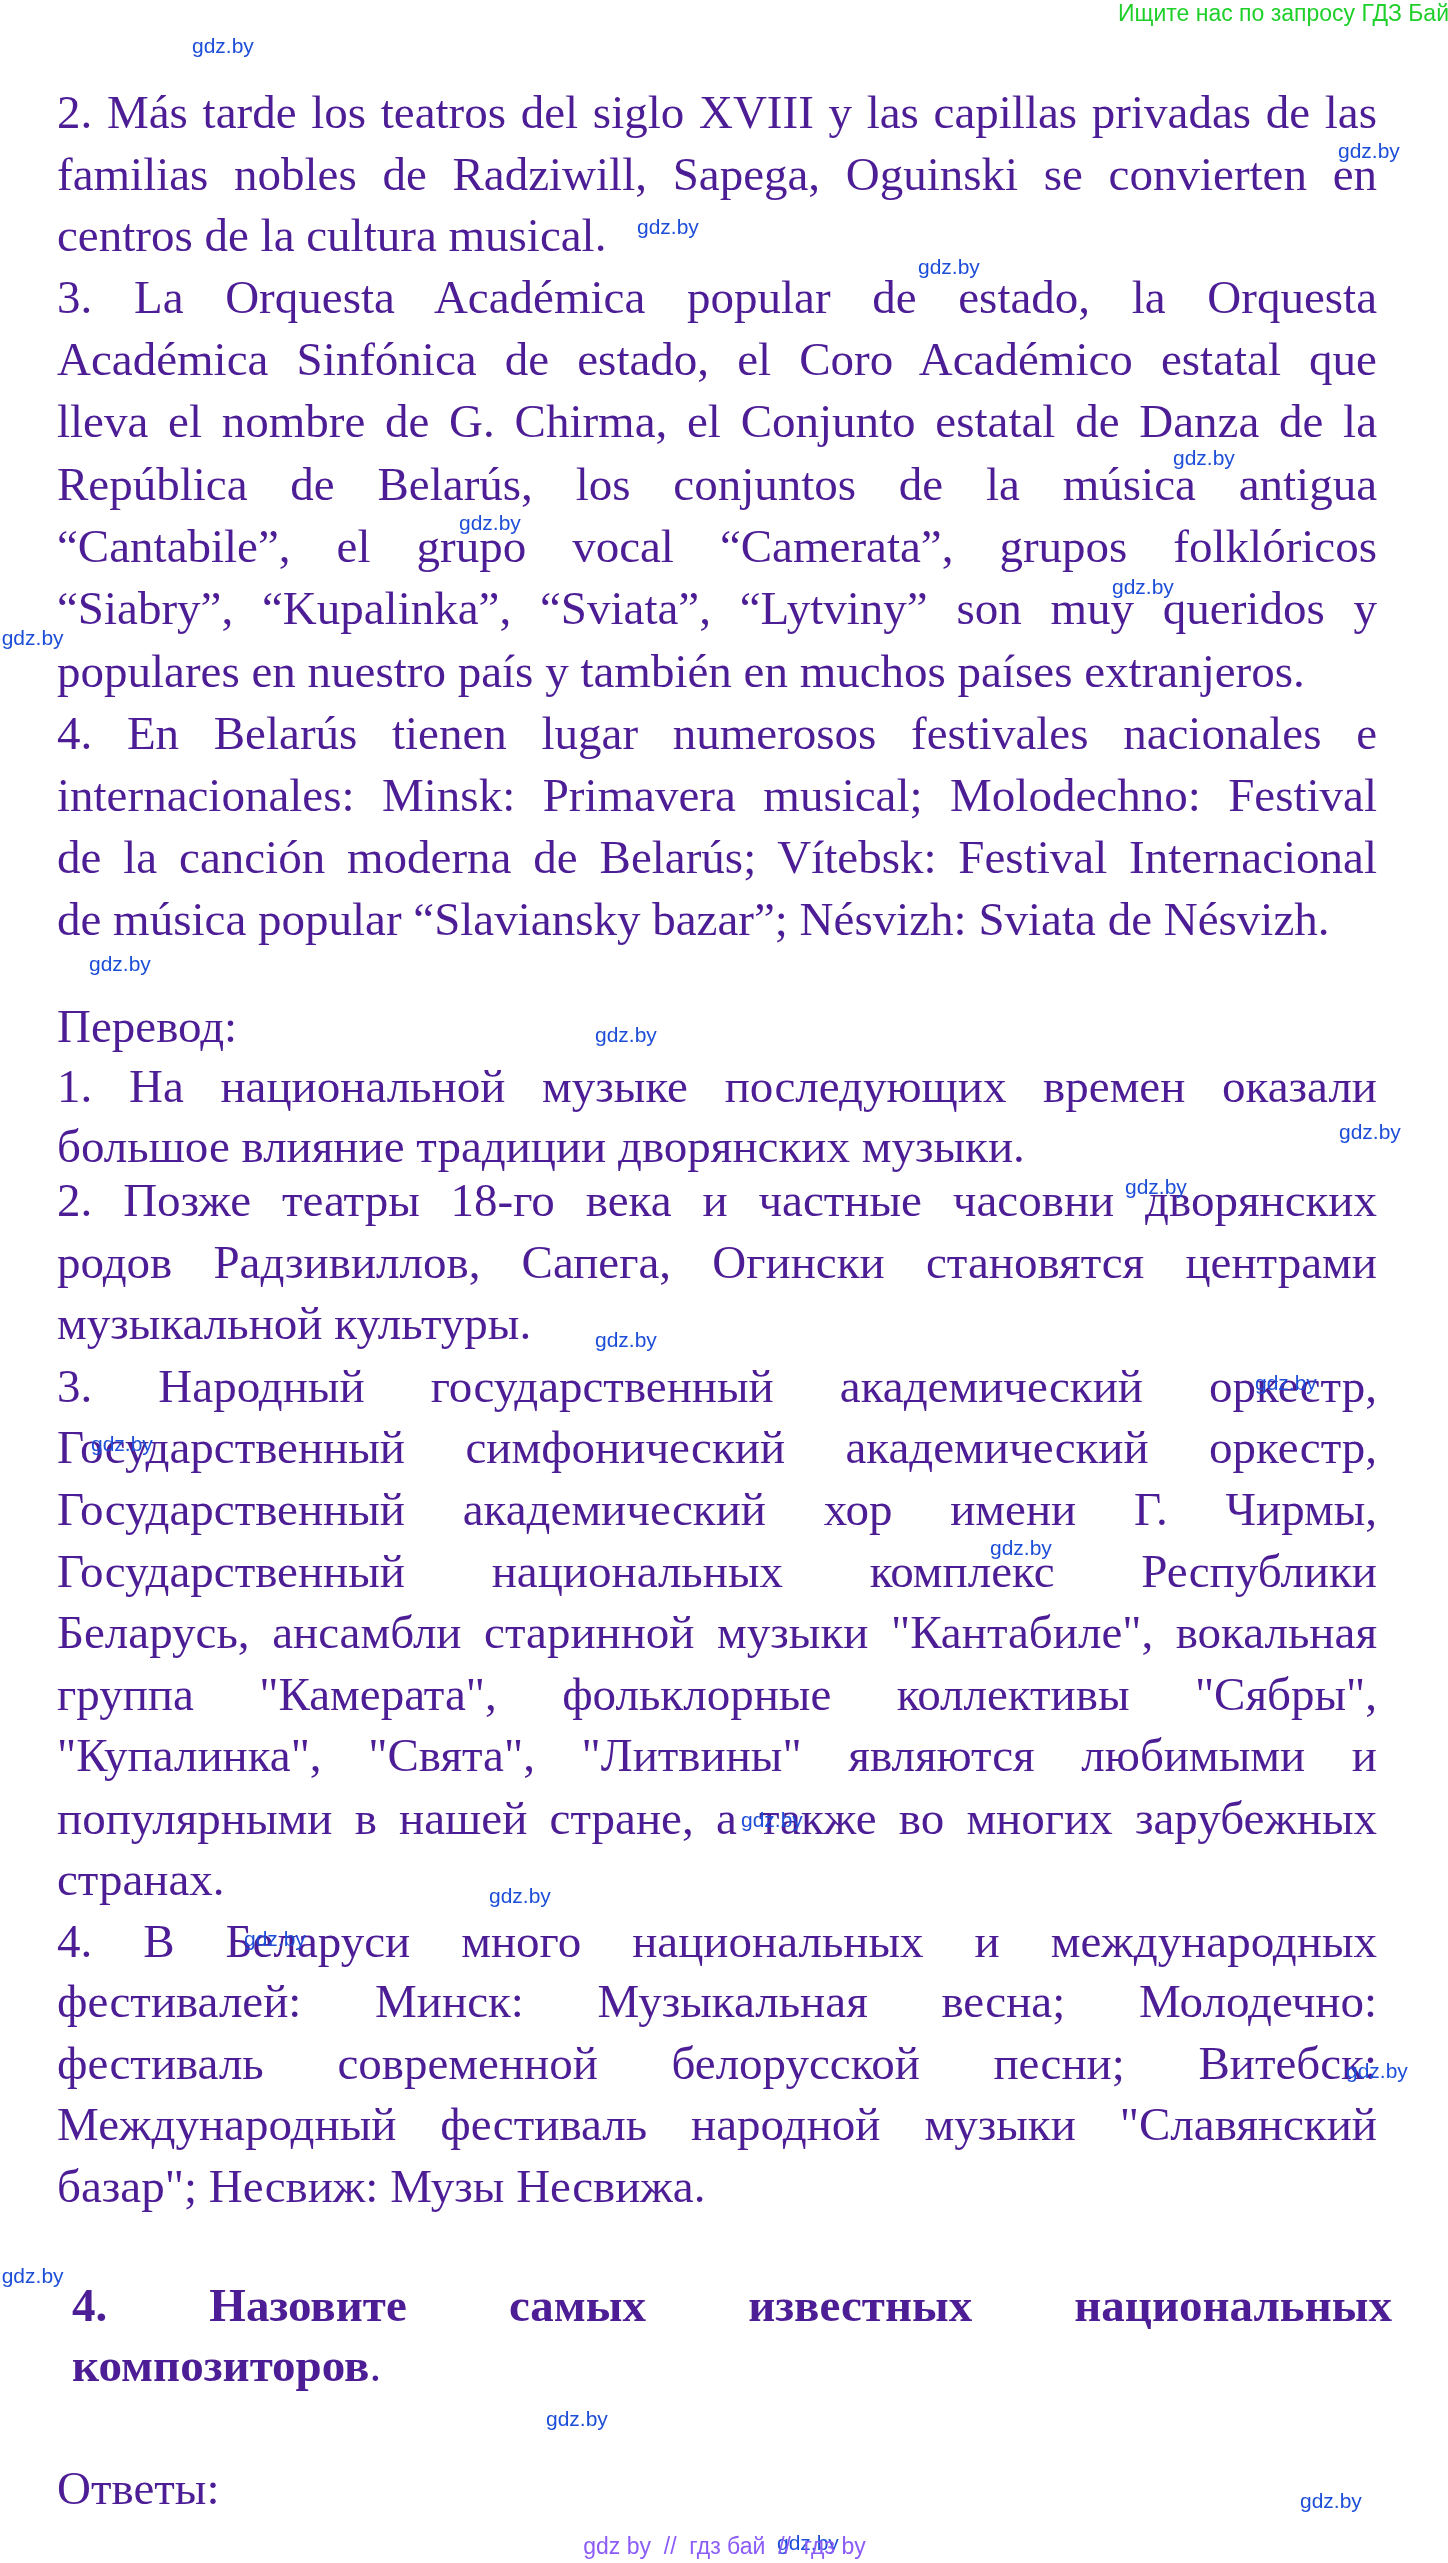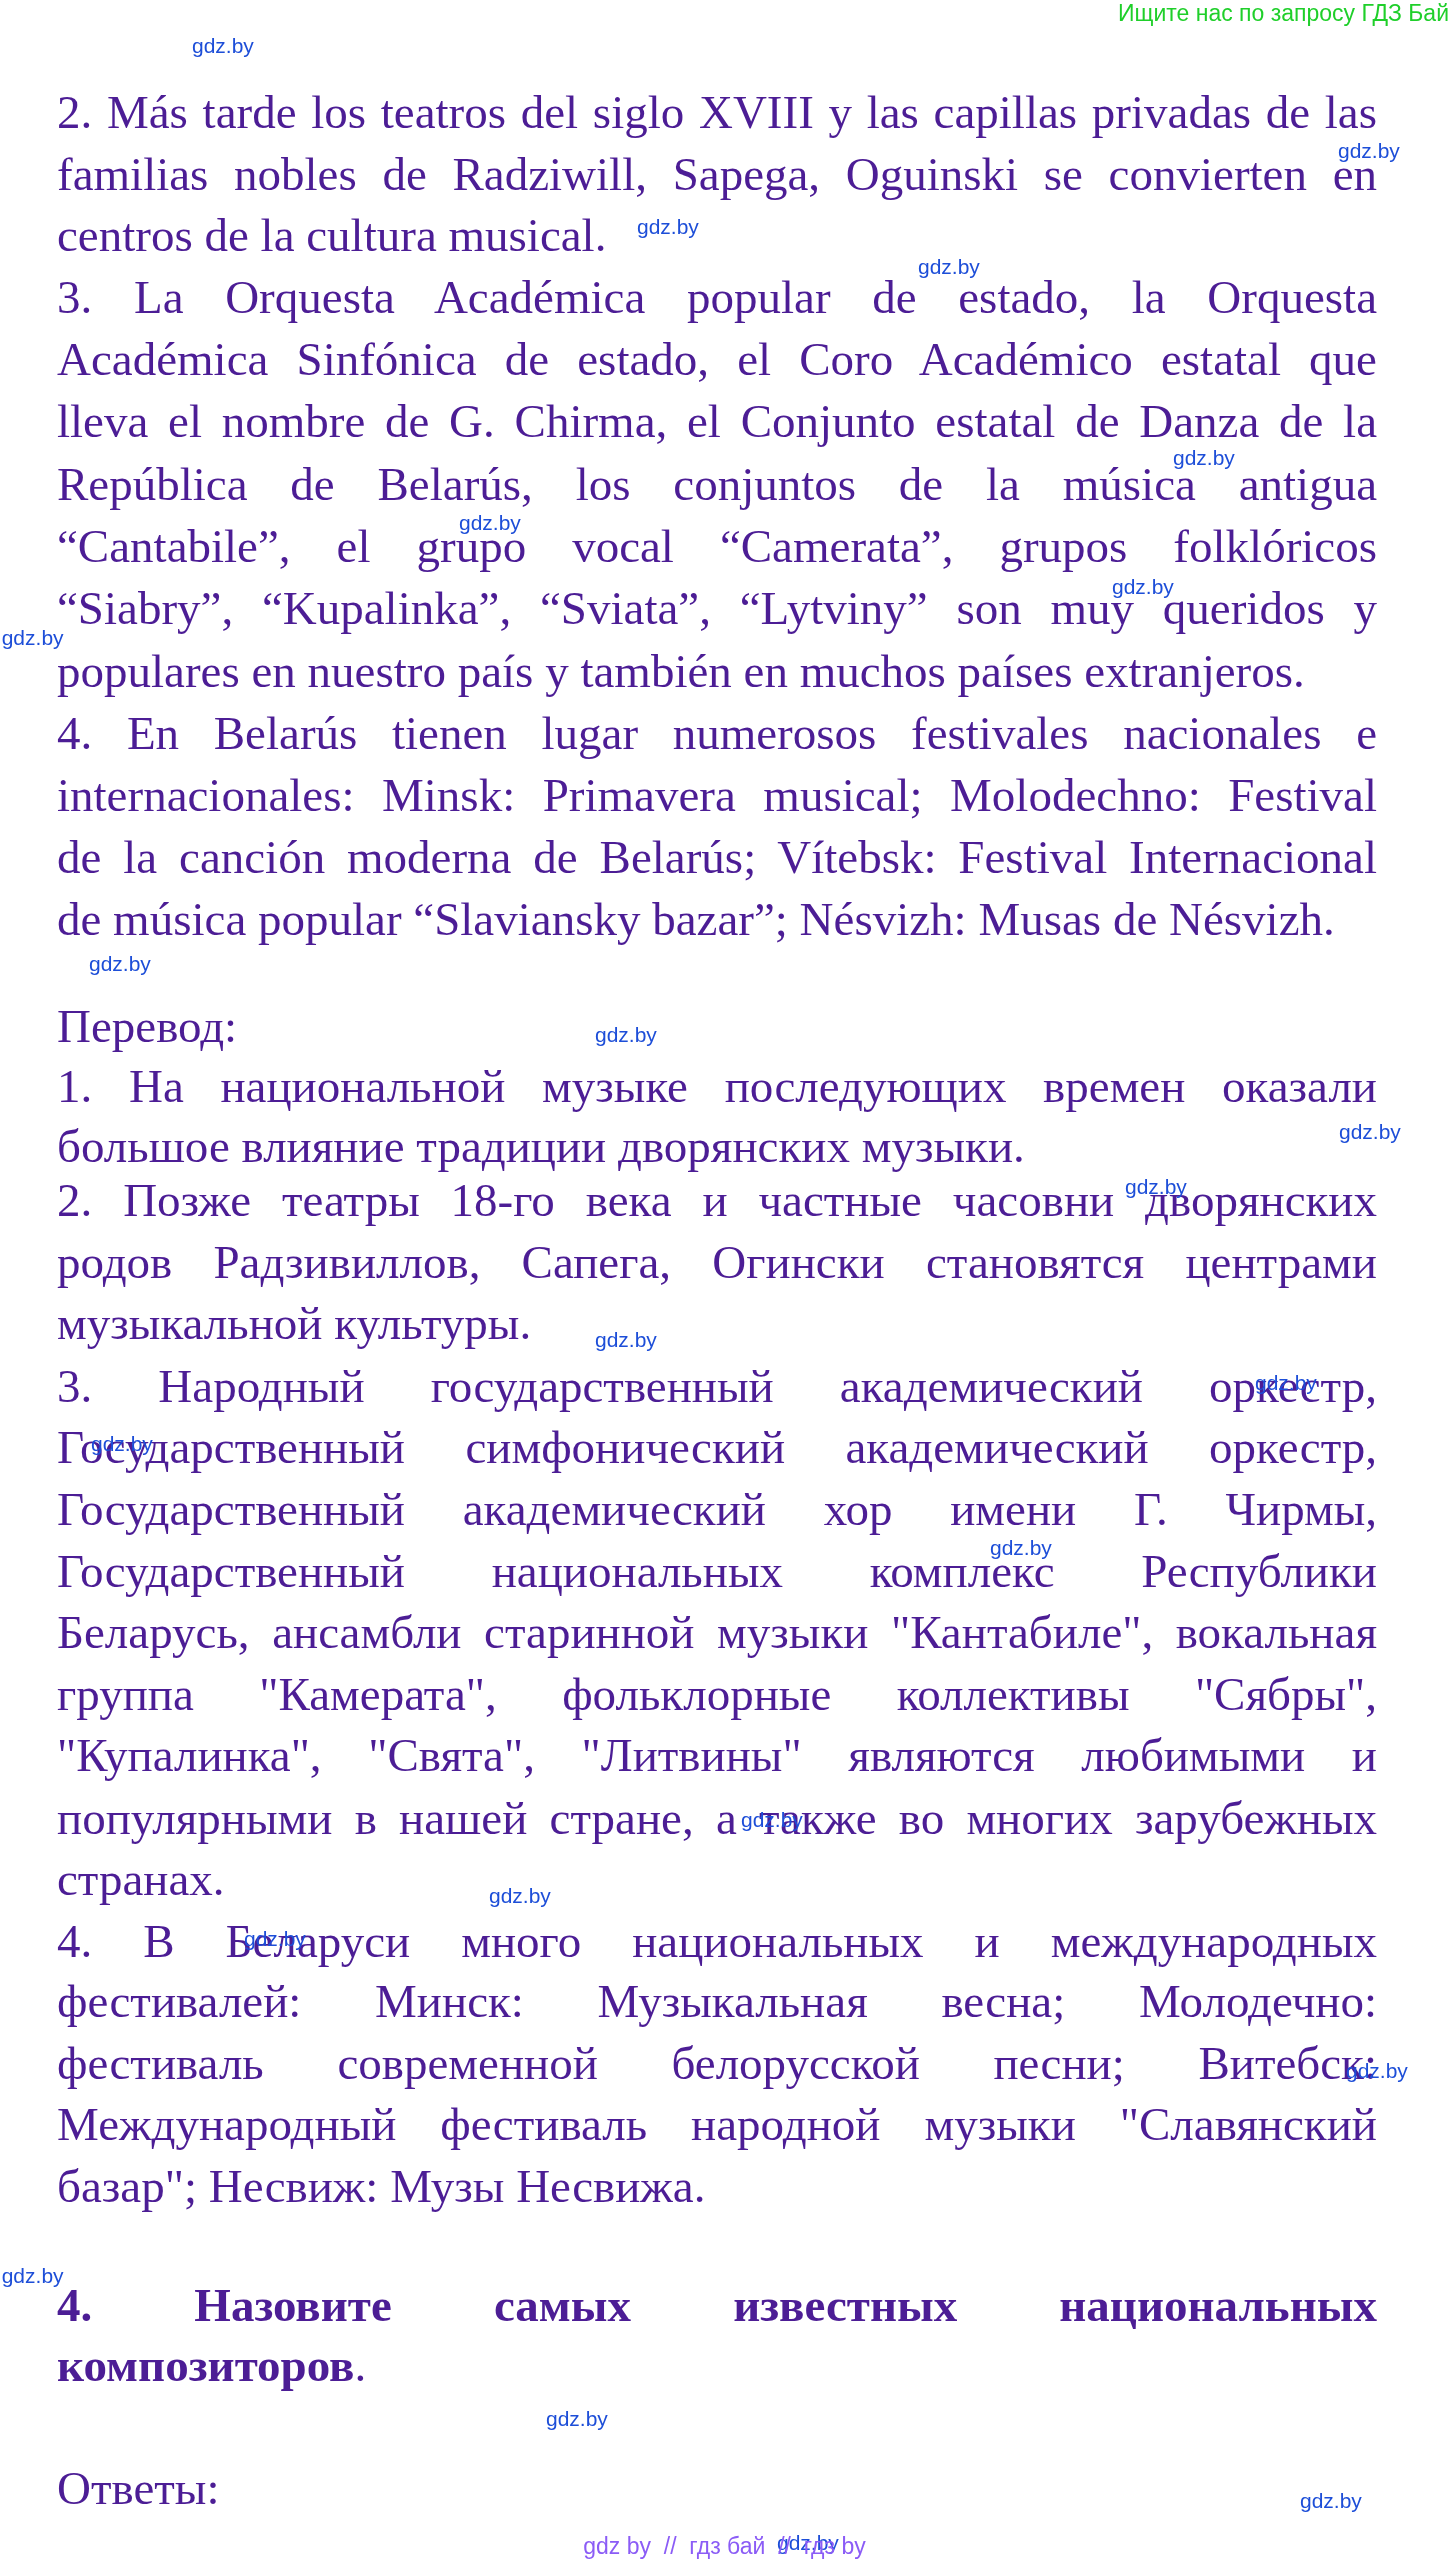--- a/index.html
+++ b/index.html
@@ -13,21 +13,21 @@
     position: absolute; left: 0; top: 2532px; width: 1449px; text-align: center;
     font-family: "Liberation Sans", sans-serif; font-size: 23px; line-height: 29px;
     color: #8b5cf6; white-space: pre;
   }
   .line {
     position: absolute; left: 57px; width: 1320px;
     font-family: "Liberation Serif", serif; font-size: 47px; line-height: 54px;
     color: #4c1d95; white-space: nowrap;
   }
   .line.j { text-align: justify; text-align-last: justify; white-space: normal; word-spacing: 0; }
-  .line.bold { font-weight: bold; }
+  .line.bold { font-weight: bold; margin-left: 15px; }
   .line .dot { font-weight: normal; }
   .wm {
     position: absolute; font-family: "Liberation Sans", sans-serif; font-size: 21px;
     line-height: 23.6px; color: #1d4ed8; white-space: nowrap;
   }
 </style>
 </head>
 <body>
 
 <div class="top-banner">Ищите нас по запросу ГДЗ Бай</div>
@@ -38,21 +38,21 @@
 <div class="line j" style="top:270px">3. La Orquesta Académica popular de estado, la Orquesta</div>
 <div class="line j" style="top:332px">Académica Sinfónica de estado, el Coro Académico estatal que</div>
 <div class="line j" style="top:394px">lleva el nombre de G. Chirma, el Conjunto estatal de Danza de la</div>
 <div class="line j" style="top:457px">República de Belarús, los conjuntos de la música antigua</div>
 <div class="line j" style="top:519px">“Cantabile”, el grupo vocal “Camerata”, grupos folklóricos</div>
 <div class="line j" style="top:581px">“Siabry”, “Kupalinka”, “Sviata”, “Lytviny” son muy queridos y</div>
 <div class="line" style="top:644px">populares en nuestro país y también en muchos países extranjeros.</div>
 <div class="line j" style="top:706px">4. En Belarús tienen lugar numerosos festivales nacionales e</div>
 <div class="line j" style="top:768px">internacionales: Minsk: Primavera musical; Molodechno: Festival</div>
 <div class="line j" style="top:830px">de la canción moderna de Belarús; Vítebsk: Festival Internacional</div>
-<div class="line" style="top:892px">de música popular “Slaviansky bazar”; Nésvizh: Musas de Nésvizh.</div>
+<div class="line" style="top:892px">de música popular “Slaviansky bazar”; Nésvizh: Sviata de Nésvizh.</div>
 
 <div class="line" style="top:999px">Перевод:</div>
 <div class="line j" style="top:1059px">1. На национальной музыке последующих времен оказали</div>
 <div class="line" style="top:1119px">большое влияние традиции дворянских музыки.</div>
 <div class="line j" style="top:1173px">2. Позже театры 18-го века и частные часовни дворянских</div>
 <div class="line j" style="top:1235px">родов Радзивиллов, Сапега, Огински становятся центрами</div>
 <div class="line" style="top:1296px">музыкальной культуры.</div>
 <div class="line j" style="top:1359px">3. Народный государственный академический оркестр,</div>
 <div class="line j" style="top:1420px">Государственный симфонический академический оркестр,</div>
 <div class="line j" style="top:1482px">Государственный академический хор имени Г. Чирмы,</div>

